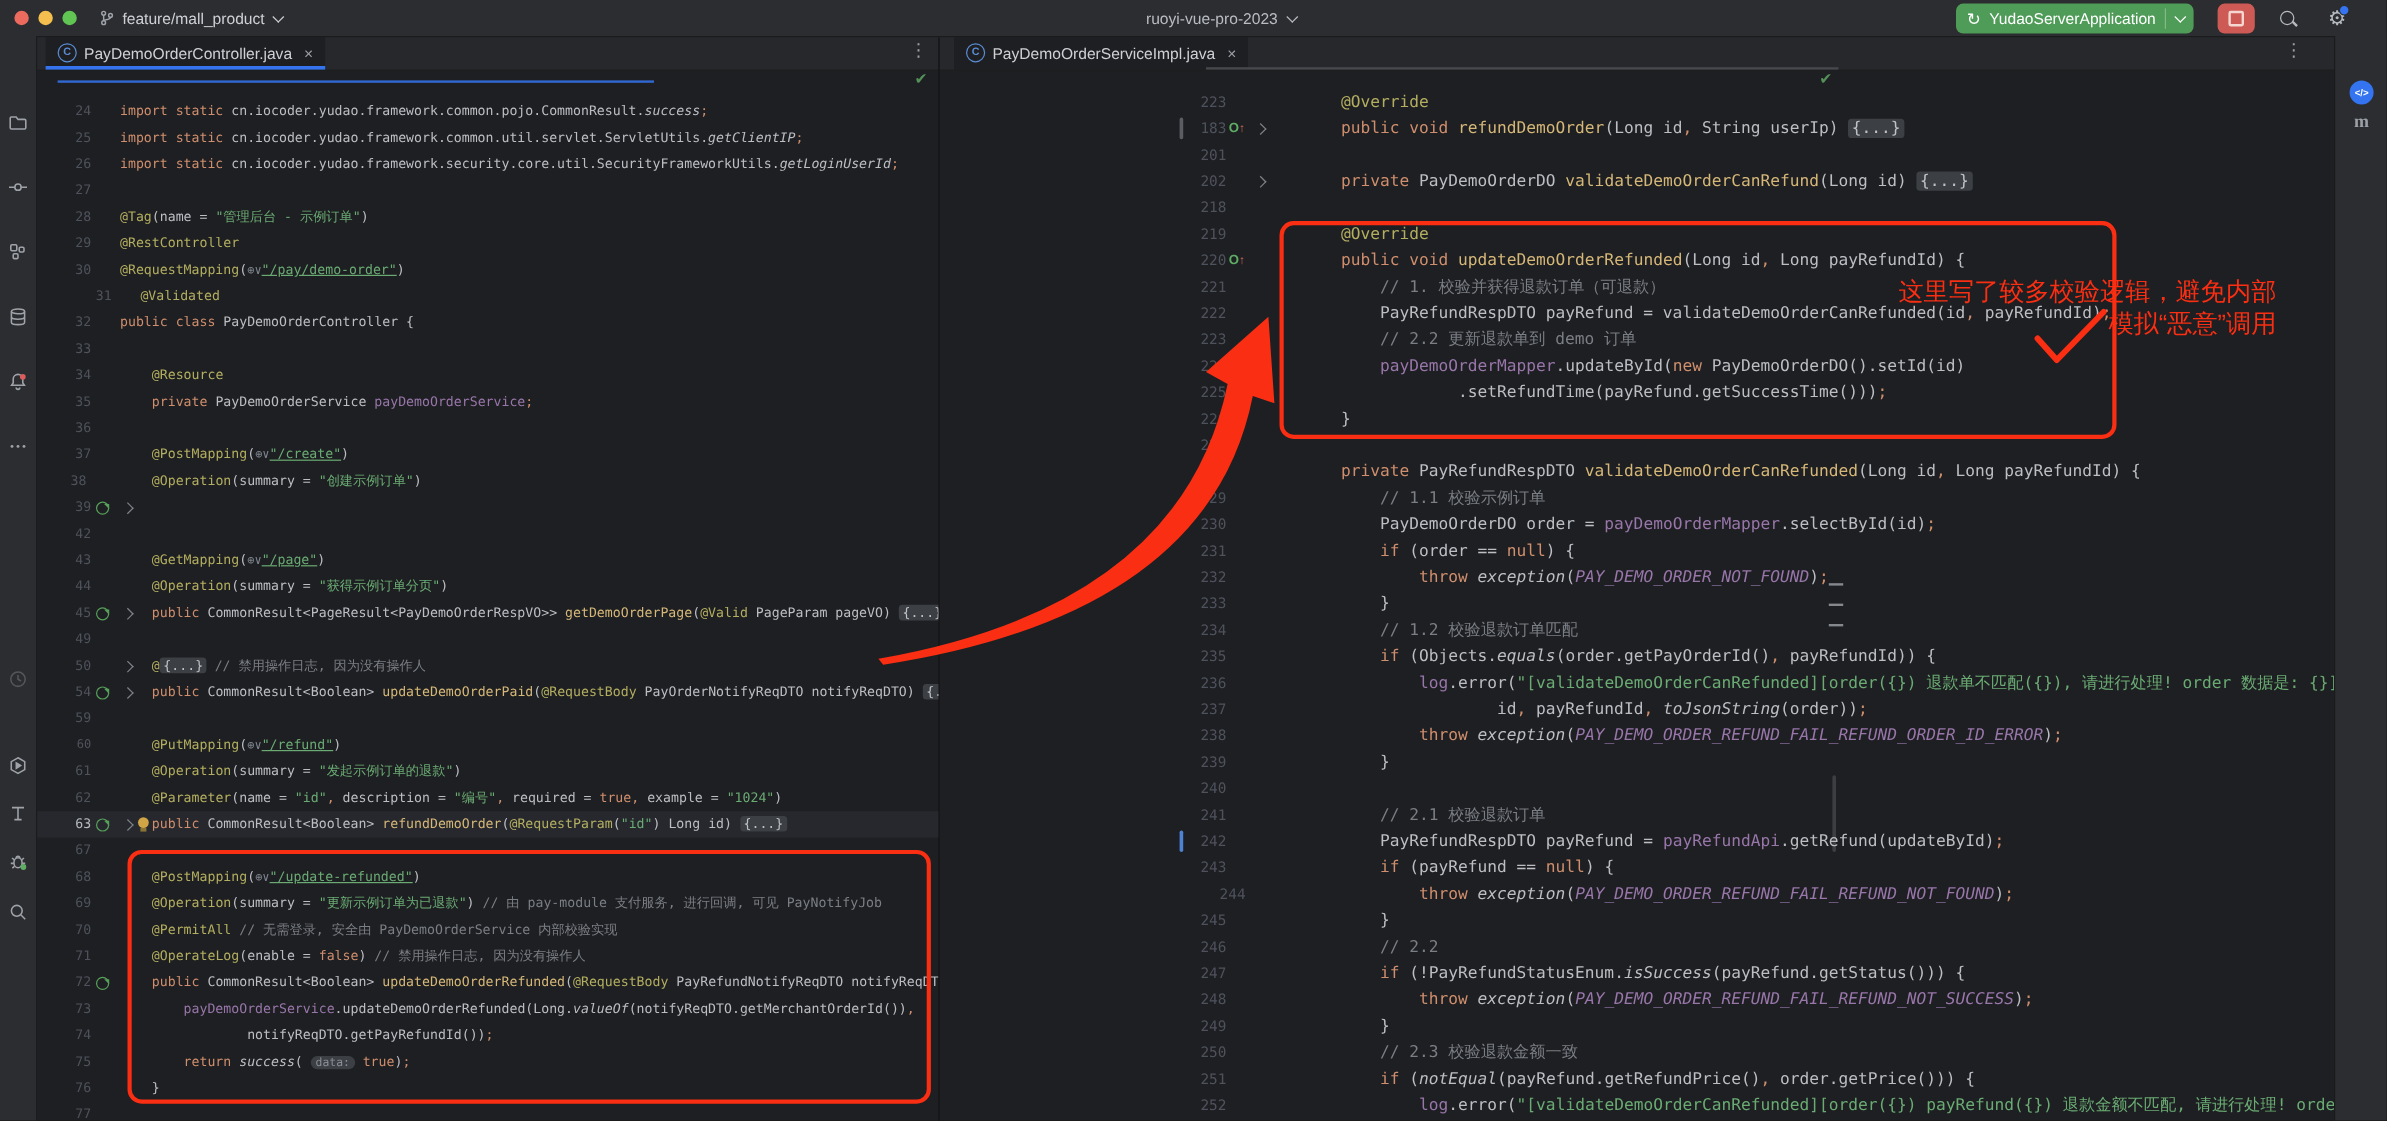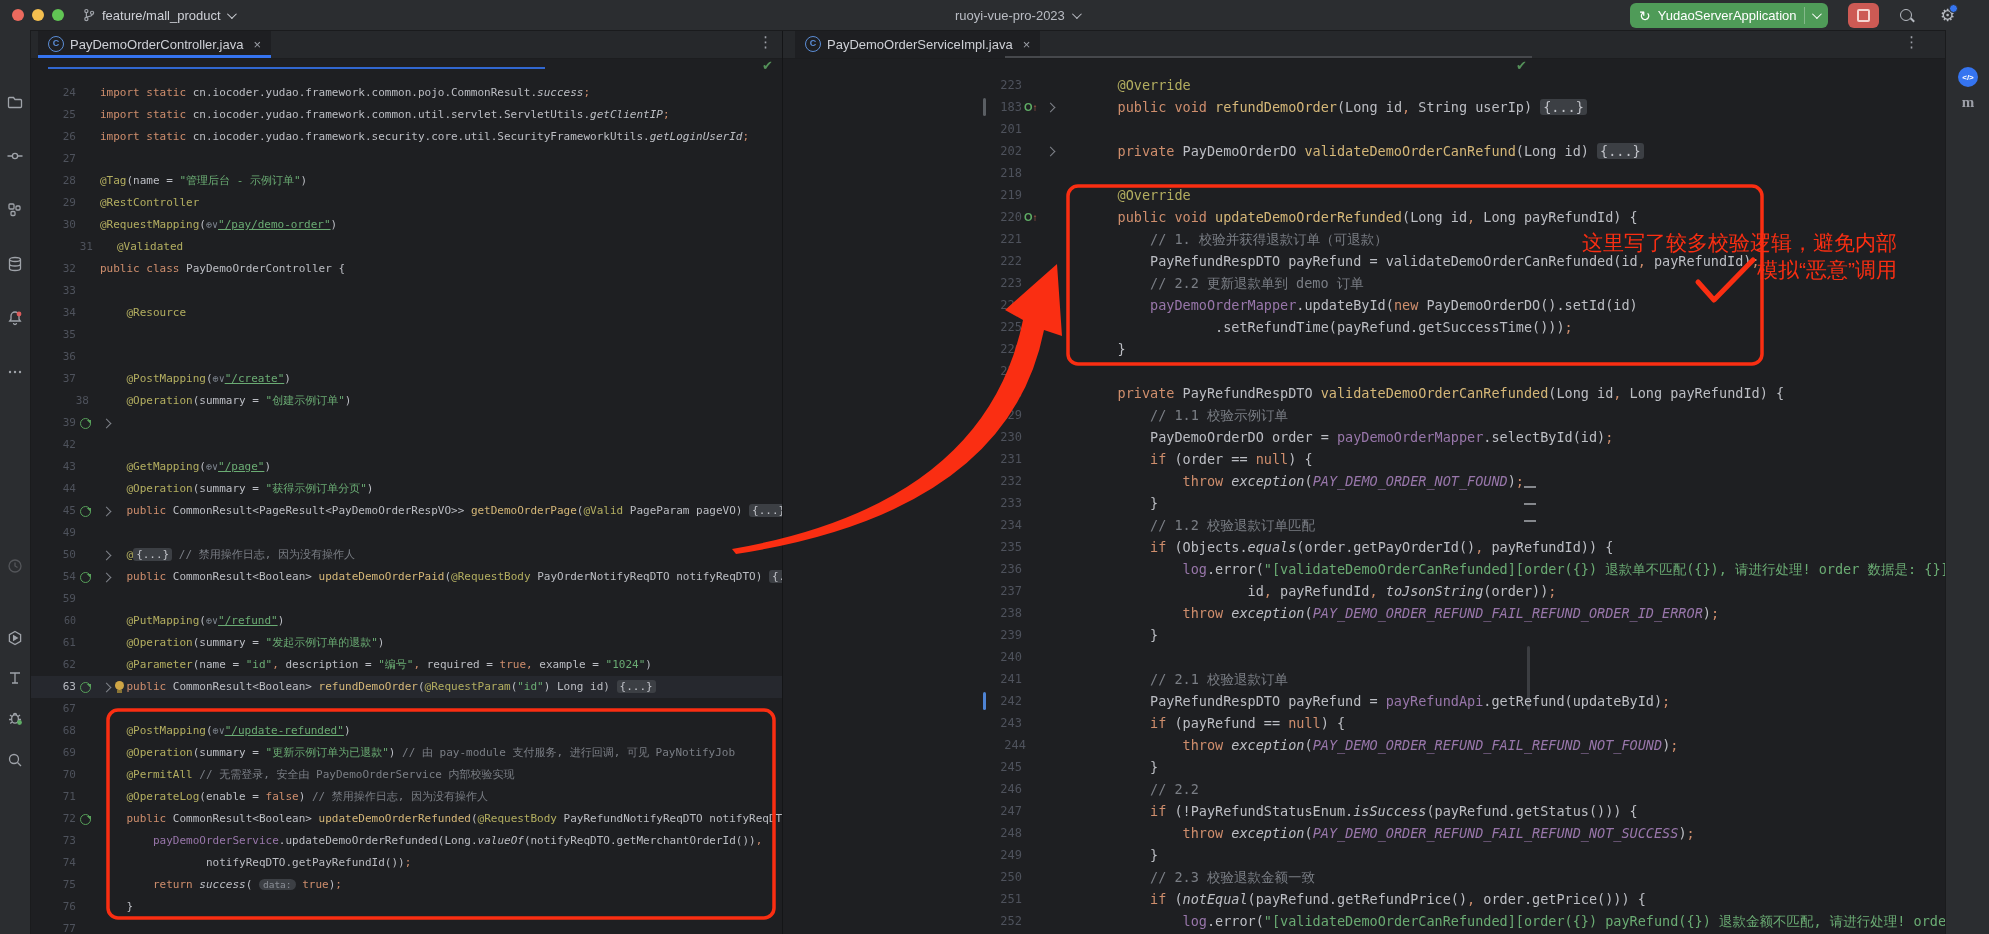--- a/index.html
+++ b/index.html
@@ -143,31 +143,32 @@
       <div class="row" style="left: 30px; top: 280px; width: 752px;">
         <span class="lnum" style="left: 8px; width: 38px; font-size: 11px;">33</span>
         <span class="code" style="left: 70px; font-size: 11px;"></span>
       </div>
       <div class="row" style="left: 30px; top: 302px; width: 752px;">
         <span class="lnum" style="left: 8px; width: 38px; font-size: 11px;">34</span>
         <span class="code" style="left: 70px; font-size: 11px;"><span class="sd">    </span><span class="sa">@Resource</span></span>
       </div>
       <div class="row" style="left: 30px; top: 324px; width: 752px;">
         <span class="lnum" style="left: 8px; width: 38px; font-size: 11px;">35</span>
+        <span class="code" style="left: 70px; font-size: 11px;"><span class="sd">    </span><span class="sk">private </span><span class="sd">PayDemoOrderService </span><span class="sf">payDemoOrderService</span><span class="sk">;</span></span>
       </div>
       <div class="row" style="left: 30px; top: 346px; width: 752px;">
         <span class="lnum" style="left: 8px; width: 38px; font-size: 11px;">36</span>
         <span class="code" style="left: 70px; font-size: 11px;"></span>
       </div>
       <div class="row" style="left: 30px; top: 368px; width: 752px;">
         <span class="lnum" style="left: 8px; width: 38px; font-size: 11px;">37</span>
         <span class="code" style="left: 70px; font-size: 11px;"><span class="sd">    </span><span class="sa">@PostMapping</span><span class="sd">(</span><span class="sg">⊕∨</span><span class="su">"/create"</span><span class="sd">)</span></span>
       </div>
       <div class="row" style="left: 30px; top: 390px; width: 752px;">
-        <span class="lnum" style="left: 21px; width: 38px; font-size: 11px;">38</span>
+        <span class="lnum" style="left: 4px; width: 38px; font-size: 11px;">38</span>
         <span class="code" style="left: 70px; font-size: 11px;"><span class="sd">    </span><span class="sa">@Operation</span><span class="sd">(summary = </span><span class="ss">"创建示例订单"</span><span class="sd">)</span></span>
       </div>
       <div class="row" style="left: 30px; top: 412px; width: 752px;">
         <span class="lnum" style="left: 8px; width: 38px; font-size: 11px;">39</span>
         <span class="gi gi-e" style="left: 50px;"></span>
         <span class="gi gi-f" style="left: 73px;"></span>
         <span class="code" style="left: 70px; font-size: 11px; margin-top: 23px;"><span class="sd">    </span><span class="sk">public </span><span class="sd">CommonResult&lt;Long&gt; </span><span class="sm">createDemoOrder</span><span class="sd">(</span><span class="sa">@Valid @RequestBody</span><span class="sd"> PayDemoOrderCreateReqVO createReqVO) </span></span>
       </div>
       <div class="row" style="left: 30px; top: 434px; width: 752px;">
         <span class="lnum" style="left: 8px; width: 38px; font-size: 11px;">42</span>
@@ -396,21 +397,21 @@
       <div class="row" style="left: 783px; top: 690px; width: 1162px;">
         <span class="lnum" style="left: 200px; width: 39px; font-size: 12px;">242</span>
         <span class="gi gi-B" style="left: 200px;"></span>
         <span class="code" style="left: 302px; font-size: 13.5px;"><span class="sd">        PayRefundRespDTO payRefund = </span><span class="sf">payRefundApi</span><span class="sd">.getRefund(updateById)</span><span class="sk">;</span></span>
       </div>
       <div class="row" style="left: 783px; top: 712px; width: 1162px;">
         <span class="lnum" style="left: 200px; width: 39px; font-size: 12px;">243</span>
         <span class="code" style="left: 302px; font-size: 13.5px;"><span class="sd">        </span><span class="sk">if</span><span class="sd"> (payRefund == </span><span class="sk">null</span><span class="sd">) {</span></span>
       </div>
       <div class="row" style="left: 783px; top: 734px; width: 1162px;">
-        <span class="lnum" style="left: 204px; width: 39px; font-size: 12px;">244</span>
+        <span class="lnum" style="left: 216px; width: 39px; font-size: 12px;">244</span>
         <span class="code" style="left: 302px; font-size: 13.5px;"><span class="sd">            </span><span class="sk">throw </span><span class="si">exception</span><span class="sd">(</span><span class="sx">PAY_DEMO_ORDER_REFUND_FAIL_REFUND_NOT_FOUND</span><span class="sd">)</span><span class="sk">;</span></span>
       </div>
       <div class="row" style="left: 783px; top: 756px; width: 1162px;">
         <span class="lnum" style="left: 200px; width: 39px; font-size: 12px;">245</span>
         <span class="code" style="left: 302px; font-size: 13.5px;"><span class="sd">        }</span></span>
       </div>
       <div class="row" style="left: 783px; top: 778px; width: 1162px;">
         <span class="lnum" style="left: 200px; width: 39px; font-size: 12px;">246</span>
         <span class="code" style="left: 302px; font-size: 13.5px;"><span class="sc">        // 2.2</span></span>
       </div>

